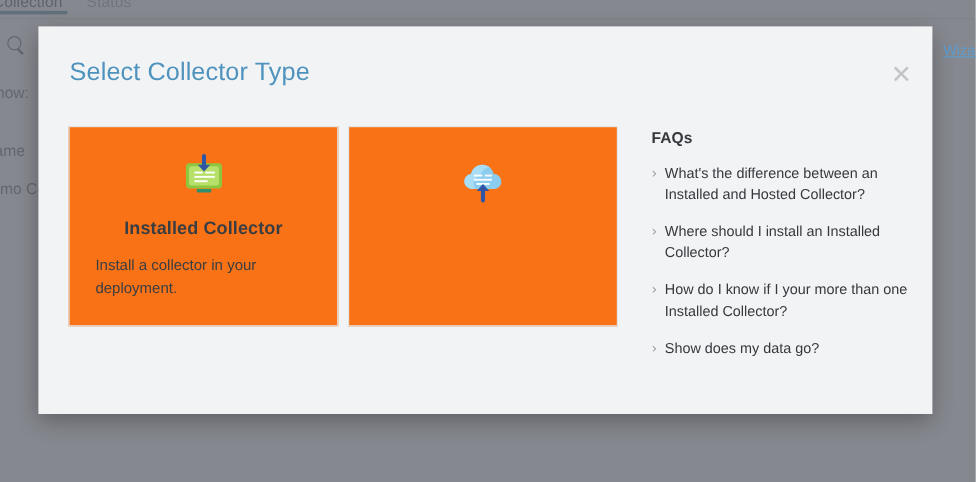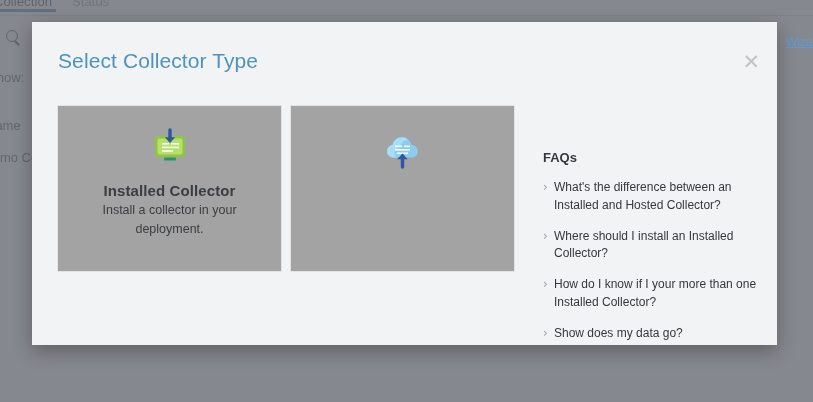--- a/index.html
+++ b/index.html
@@ -163,21 +163,21 @@
     display: flex;
     align-items: flex-start;
   }
 
   
   .cards { display: flex; gap: 8px; }
 
   .card {
     width: 225px;
     height: 167px;
-    background: #a3a3a3;
+    background: #f97316;
     border: 1px solid #e2e4e6;
     display: flex;
     flex-direction: column;
     align-items: center;
     cursor: pointer;
   }
 
   .card-icon {
     margin-top: 21px;
     height: 44px;
@@ -188,34 +188,33 @@
 
   .card-title {
     margin-top: 11px;
     font-size: 15px;
     font-weight: bold;
     color: #3a3d42;
     letter-spacing: .1px;
   }
 
   .card-desc {
-    margin-top: 2px;
+    margin-top: 13px;
     font-size: 12.5px;
     color: #3a3d42;
     line-height: 1.55;
-    text-align: center;
+    text-align: left;
     width: 180px;
   }
 
   
   .faqs {
     margin-left: 28px;
     width: 230px;
     padding-top: 2px;
-    margin-top: 43px;
   }
   .faqs-heading {
     font-size: 13px;
     font-weight: bold;
     color: #35383d;
     margin-bottom: 14px;
   }
   .faq-item {
     display: flex;
     align-items: flex-start;

